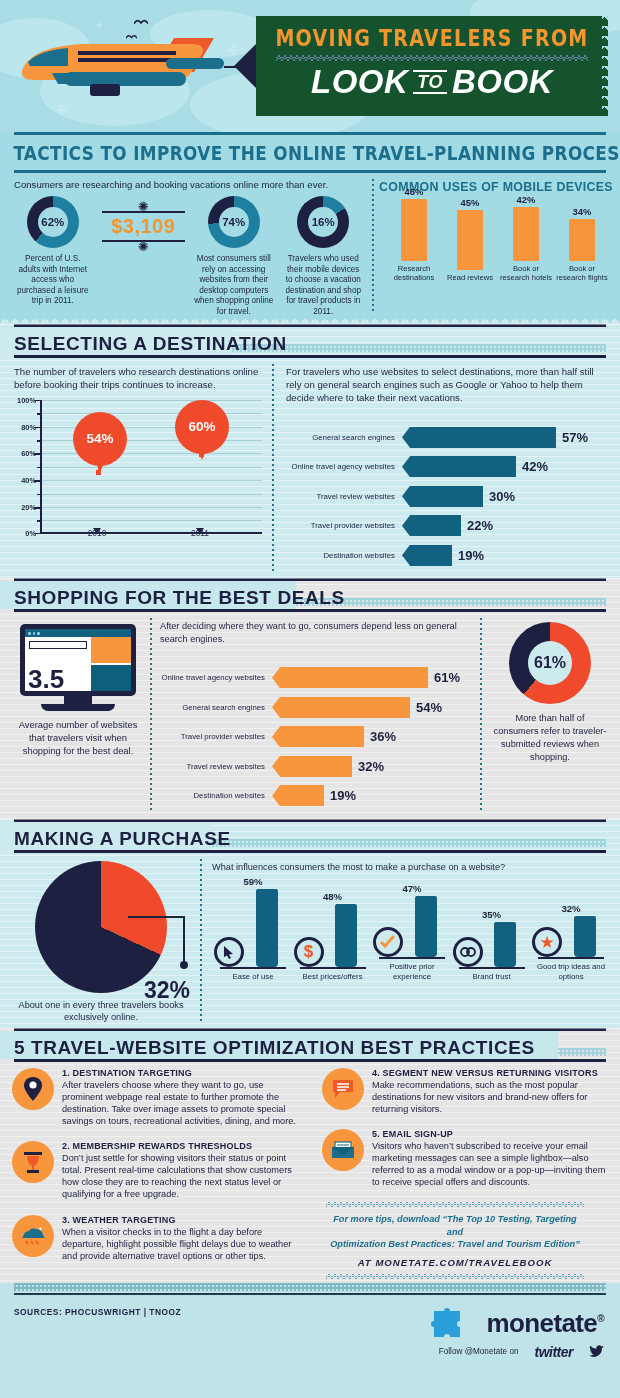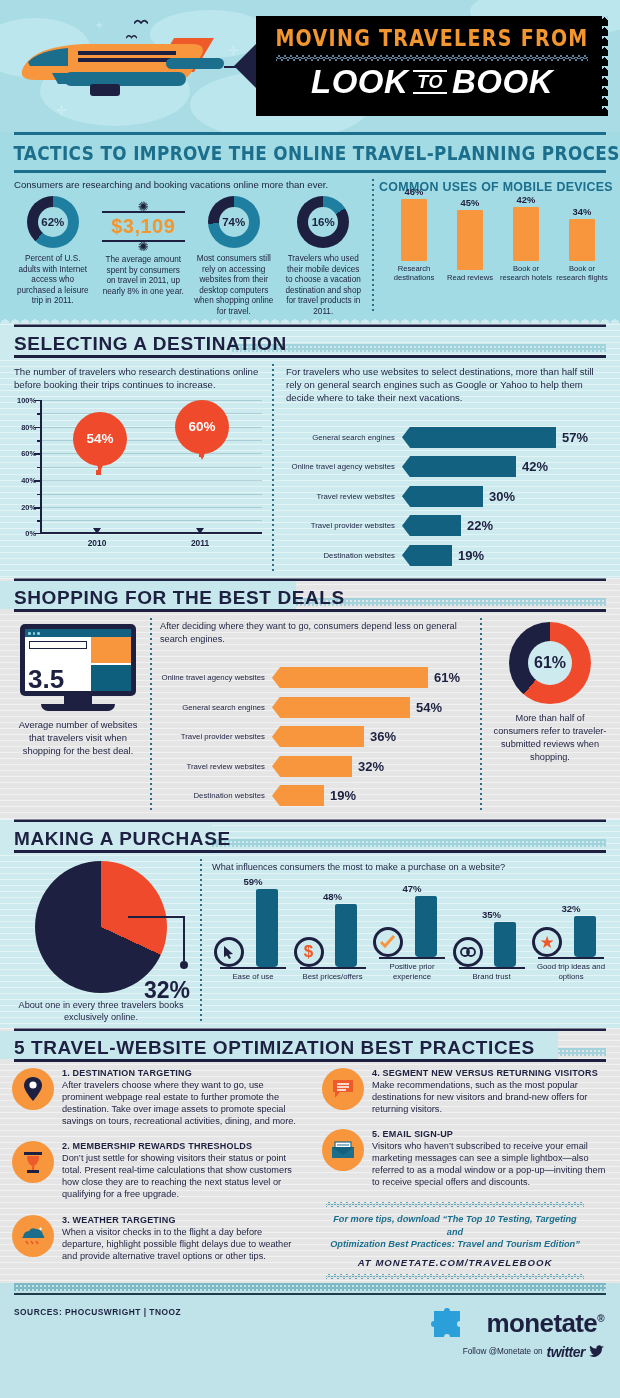--- a/index.html
+++ b/index.html
@@ -17,21 +17,21 @@
     position:relative; height:132px; width:620px;
     background:#a9dce4;
     overflow:hidden;
   }
   .cloud { position:absolute; background:#bce6ed; border-radius:50%; }
   .sparkle { position:absolute; color:#cdeef3; font-size:13px; line-height:1; }
   .bird { position:absolute; width:14px; height:7px; }
   .plane { position:absolute; left:6px; top:32px; width:230px; height:78px; }
   .banner {
     position:absolute; left:256px; top:16px; width:352px; height:100px;
-    background:#000000;
+    background:#14532d;
   }
   .banner::after{
     content:""; position:absolute; right:-1px; top:0; bottom:0; width:7px;
     background:
       linear-gradient(135deg,#a9dce4 25%,transparent 25%) -1px 0/7px 10px repeat-y,
       linear-gradient(225deg,#a9dce4 25%,transparent 25%) -1px 0/7px 10px repeat-y;
   }
   .banner-notch {
     position:absolute; left:-22px; top:28px; width:0;height:0;
     border-top:22px solid transparent; border-bottom:22px solid transparent;
@@ -138,21 +138,21 @@
   .col-left { width:272px; padding:8px 10px 6px 14px; }
   .col-right { width:348px; padding:8px 14px 6px 14px; position:relative; }
   .blurb { color:#1d2040; font-size:9.6px; line-height:1.35; }
 
   .linechart { position:relative; height:148px; margin-top:8px; }
   .lc-axis-y { position:absolute; left:26px; top:0; bottom:14px; width:2px; background:#1d2040; }
   .lc-axis-x { position:absolute; left:26px; right:0; bottom:14px; height:2px; background:#1d2040; }
   .lc-tick { position:absolute; left:20px; width:7px; height:1.5px; background:#1d2040; }
   .lc-ylab { position:absolute; left:-2px; color:#1d2040; font-size:7.4px; font-weight:bold; width:24px; text-align:right;}
   .lc-grid { position:absolute; left:28px; right:0; height:1px; background:rgba(120,170,180,.45); }
-  .lc-xlab { position:absolute; bottom:0; color:#1d2040; font-size:8.4px; font-weight:bold; text-align:center; width:50px;}
+  .lc-xlab { position:absolute; bottom:10px; color:#1d2040; font-size:8.4px; font-weight:normal; text-align:center; width:50px;}
   .balloon {
     position:absolute; width:54px; height:54px; border-radius:50%;
     background:#ef4a2b; color:#fff; font-weight:bold; font-size:13.5px;
     display:flex; align-items:center; justify-content:center;
   }
   .balloon::after{
     content:""; position:absolute; left:50%; margin-left:-4px; bottom:-6px;
     width:8px;height:9px;background:#ef4a2b;
     clip-path:polygon(50% 100%,0 0,100% 0);
   }
@@ -243,21 +243,21 @@
                repeating-linear-gradient(to bottom,#7fb9c6 0 2px,transparent 2px 4px);
     background-size:4px 4px; margin:0 14px;}
   .foot-rule{ border-top:2.5px solid #1d3b4a; margin:2px 14px 0 14px;}
   .foot-body{ display:flex; justify-content:space-between; padding:12px 16px 0 14px;}
   .sources{ color:#1d2040; font-weight:bold; font-size:8.4px; letter-spacing:0.5px;}
   .brandbox{ text-align:right;}
   .brandrow{ display:flex; align-items:center; justify-content:flex-end; gap:22px;}
   .puzzle{ width:34px;height:34px; }
   .brandname{ color:#1d2040; font-weight:bold; font-size:26px; letter-spacing:-0.6px;}
   .brandname sup{ font-size:10px; top:-12px; }
-  .followrow{ display:flex; align-items:center; justify-content:flex-end; gap:4px; margin-top:3px;}
+  .followrow{ display:flex; align-items:center; justify-content:flex-end; gap:16px; margin-top:3px;}
   .followtxt{ color:#1d2040; font-size:8.2px; }
   .twlogo{ color:#1d2040; font-weight:bold; font-size:14px; font-style:italic; letter-spacing:-0.5px;}
   .tw-bird{ width:15px;height:13px;}
   .scallop{
     height:7px;
     background:
       radial-gradient(circle at 5px 7px, #cdebef 4.6px, transparent 4.7px) 0 0/10px 7px repeat-x;
   }
 </style>
 </head>
@@ -320,21 +320,20 @@
             </div>
             <div class="cap">Percent of U.S. adults with Internet access who purchased a leisure trip in 2011.</div>
           </div>
 
           <div class="money-cell">
             <div class="burst">✺</div>
             <div class="bar"></div>
             <div class="money-val">$3,109</div>
             <div class="bar"></div>
             <div class="burst">✺</div>
-            <div class="cap">The average amount spent by consumers on travel in 2011, up nearly 8% in one year.</div>
           </div>
 
           <div class="donut-cell">
             <div class="donut" style="background:conic-gradient(#1f7fa0 0 266deg,#1d2040 266deg 360deg);">
               <div class="hole">74%</div>
             </div>
             <div class="cap">Most consumers still rely on accessing websites from their desktop computers when shopping online for travel.</div>
           </div>
 
           <div class="donut-cell">

